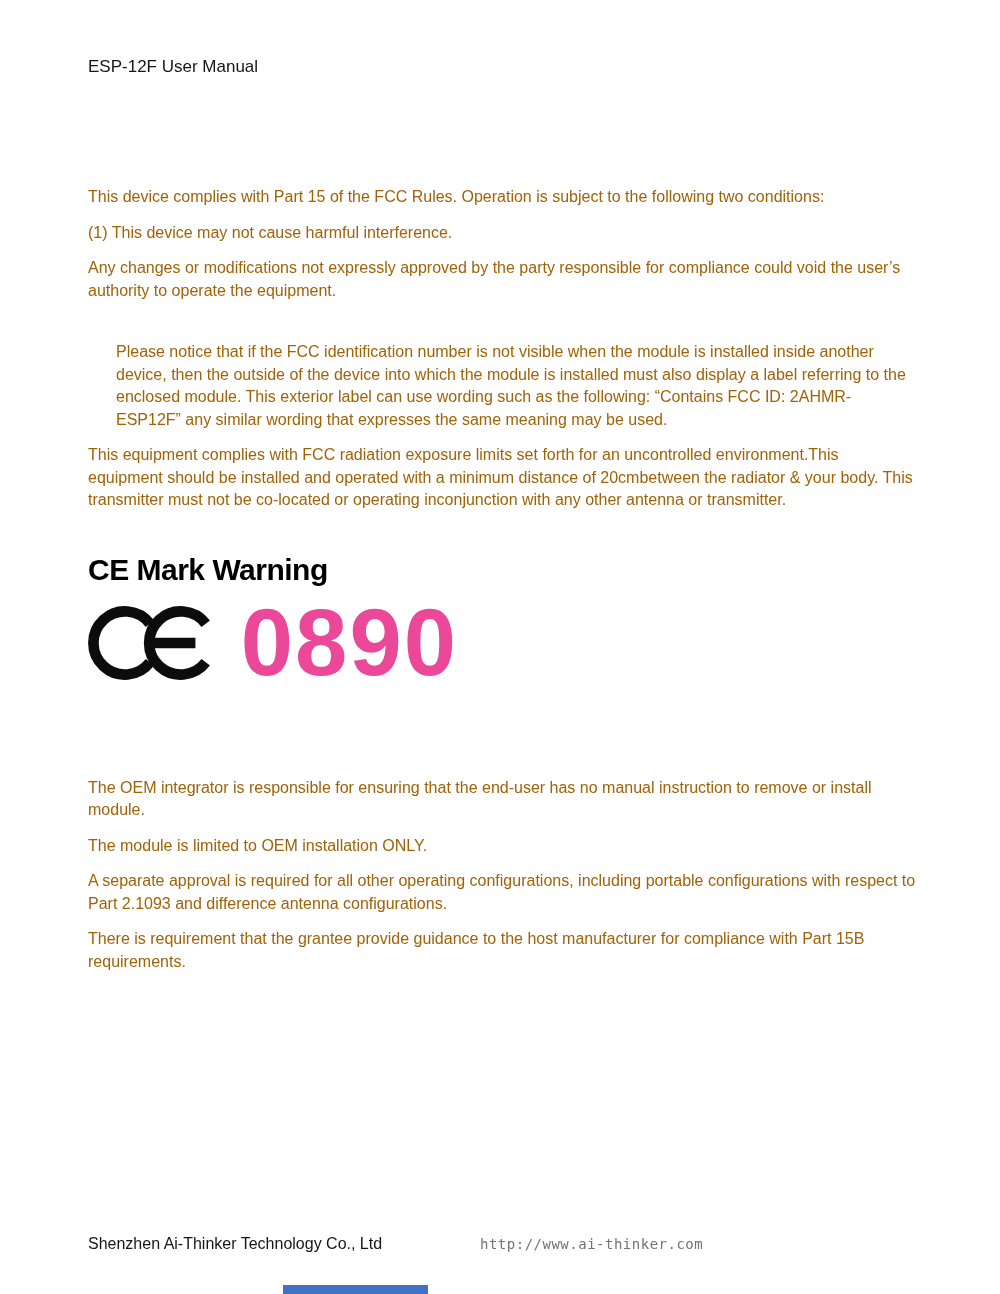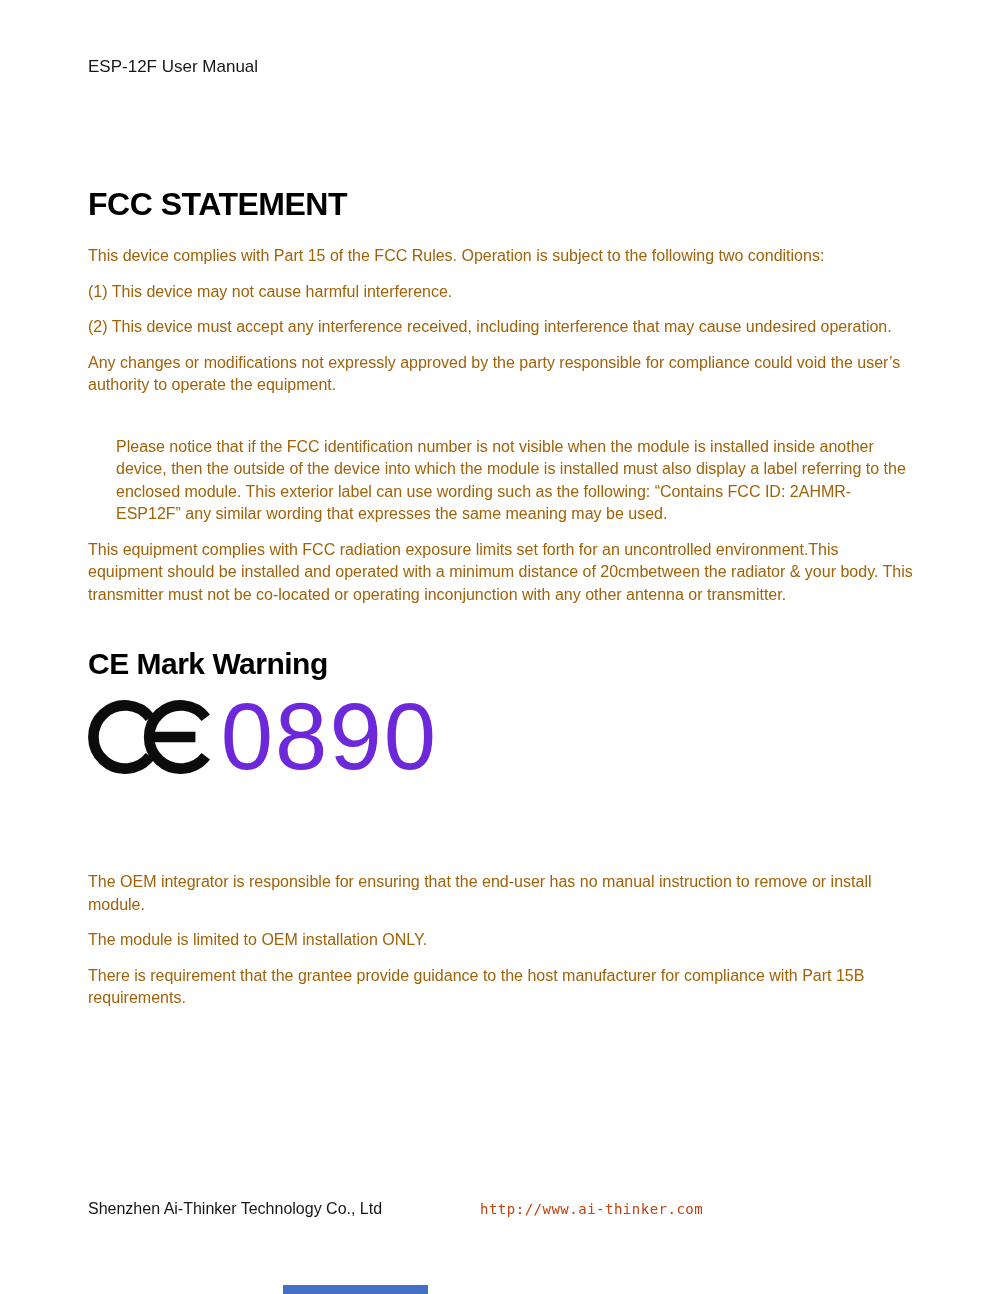--- a/index.html
+++ b/index.html
@@ -53,86 +53,86 @@
   .ce-logo-row {
     display:flex;
     align-items:center;
     height:86px;
     margin:0 0 91px 0;
   }
   .ce-mark-svg { height:82px; width:auto; display:block; }
   .ce-number {
     font-size:94px;
     line-height:82px;
-    color:#6d28d9;
+    color:#ec4899;
+    margin-left:20px;
     letter-spacing:2px;
-    font-weight:400;
+    font-weight:700;
   }
   .footer {
     position:absolute;
-    top:1200px;
+    top:1235px;
     left:88px;
     right:88px;
     display:flex;
     align-items:baseline;
   }
   .footer-company {
     font-size:16px;
     color:#161616;
     width:392px;
   }
   .footer-url {
     font-family:"DejaVu Sans Mono", monospace;
     font-size:14px;
     letter-spacing:0.5px;
-    color:#c2410c;
+    color:#737373;
   }
   .bottom-accent-bar {
     position:absolute;
     left:283px;
     top:1285px;
     width:145px;
     height:9px;
     background:#4170c4;
   }
 </style>
 </head>
 <body>
 
 <div class="page">
 
   <div class="doc-header">ESP-12F User Manual</div>
 
   <div class="content">
 
-    <h1 class="section-title">FCC STATEMENT</h1>
 
     <p class="body-text">This device complies with Part 15 of the FCC Rules. Operation is subject to the following two conditions:</p>
     <p class="body-text">(1) This device may not cause harmful interference.</p>
-    <p class="body-text">(2) This device must accept any interference received, including interference that may cause undesired operation.</p>
     <p class="body-text">Any changes or modifications not expressly approved by the party responsible for compliance could void the user’s authority to operate the equipment.</p>
     <p class="body-text gap-before">Please notice that if the FCC identification number is not visible when the module is installed inside another device, then the outside of the device into which the module is installed must also display a label referring to the enclosed module. This exterior label can use wording such as the following: “Contains FCC ID: 2AHMR-ESP12F” any similar wording that expresses the same meaning may be used.</p>
     <p class="body-text">This equipment complies with FCC radiation exposure limits set forth for an uncontrolled environment.This equipment should be installed and operated with a minimum distance of 20cmbetween the radiator &amp; your body. This transmitter must not be co-located or operating inconjunction with any other antenna or transmitter.</p>
 
     <h2 class="section-title">CE Mark Warning</h2>
 
     <div class="ce-logo-row">
       <svg class="ce-mark-svg" viewBox="0 0 162 100" xmlns="http://www.w3.org/2000/svg" aria-hidden="true">
 
         <path d="M 75.6 26.5 A 38.5 38.5 0 1 0 75.6 73.5" fill="none" stroke="#0c0c0c" stroke-width="13"></path>
 
         <path d="M 143.6 26.5 A 38.5 38.5 0 1 0 143.6 73.5" fill="none" stroke="#0c0c0c" stroke-width="13"></path>
 
         <path d="M 74 50 H 131" fill="none" stroke="#0c0c0c" stroke-width="13"></path>
       </svg>
       <div class="ce-number">0890</div>
     </div>
 
     <p class="body-text">The OEM integrator is responsible for ensuring that the end-user has no manual instruction to remove or install module.</p>
     <p class="body-text">The module is limited to OEM installation ONLY.</p>
+    <p class="body-text">A separate approval is required for all other operating configurations, including portable configurations with respect to Part 2.1093 and difference antenna configurations.</p>
     <p class="body-text">There is requirement that the grantee provide guidance to the host manufacturer for compliance with Part 15B requirements.</p>
 
   </div>
 
   <div class="footer">
     <div class="footer-company">Shenzhen Ai-Thinker Technology Co., Ltd</div>
     <div class="footer-url">http://www.ai-thinker.com</div>
   </div>
 
   <div class="bottom-accent-bar"></div>

